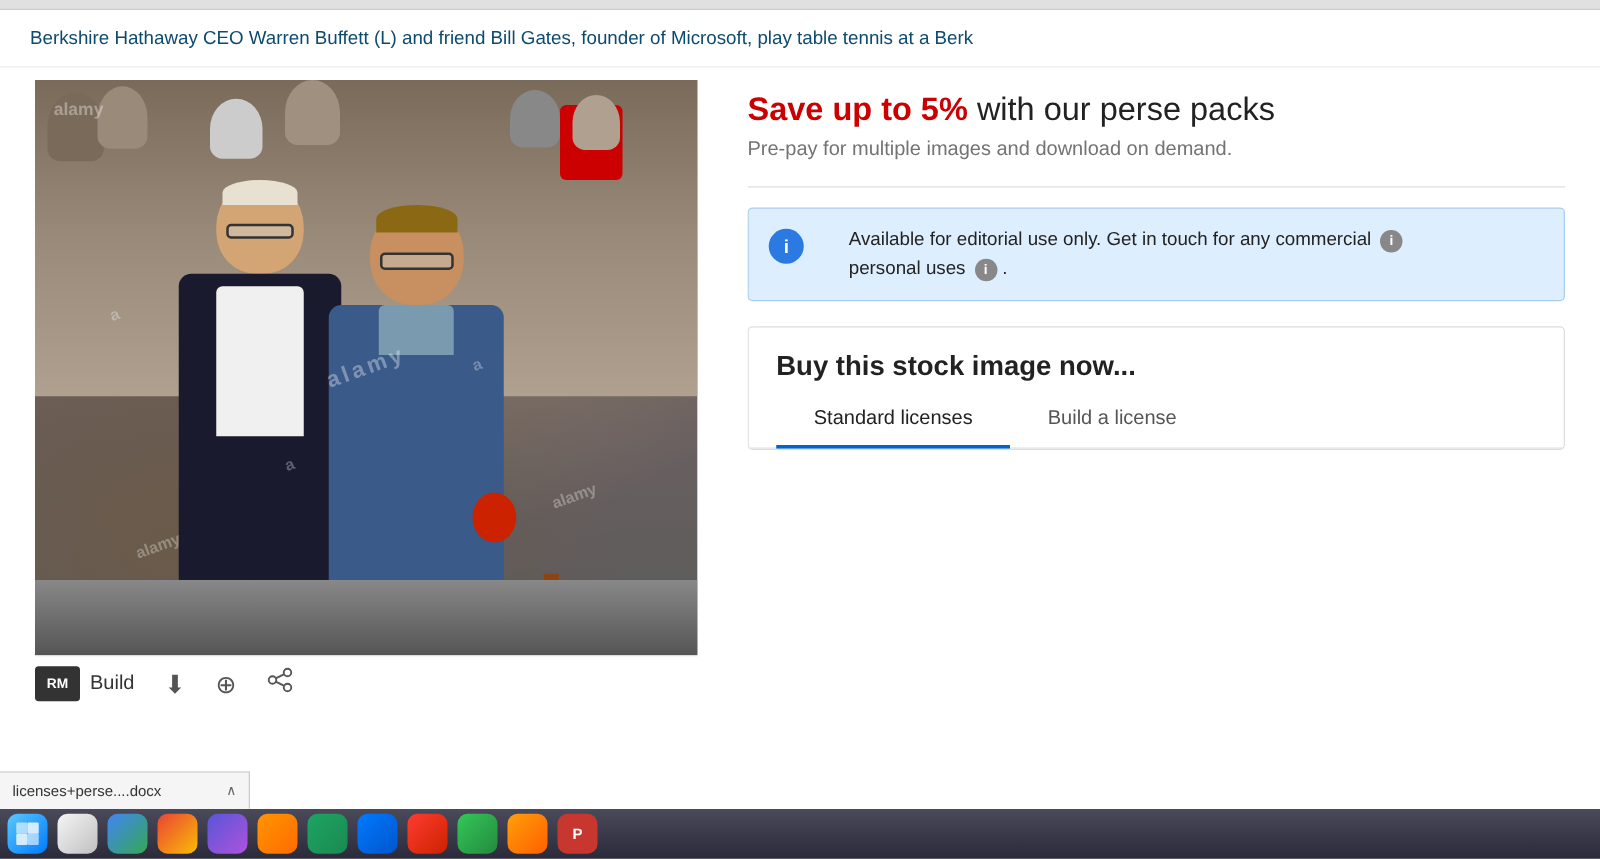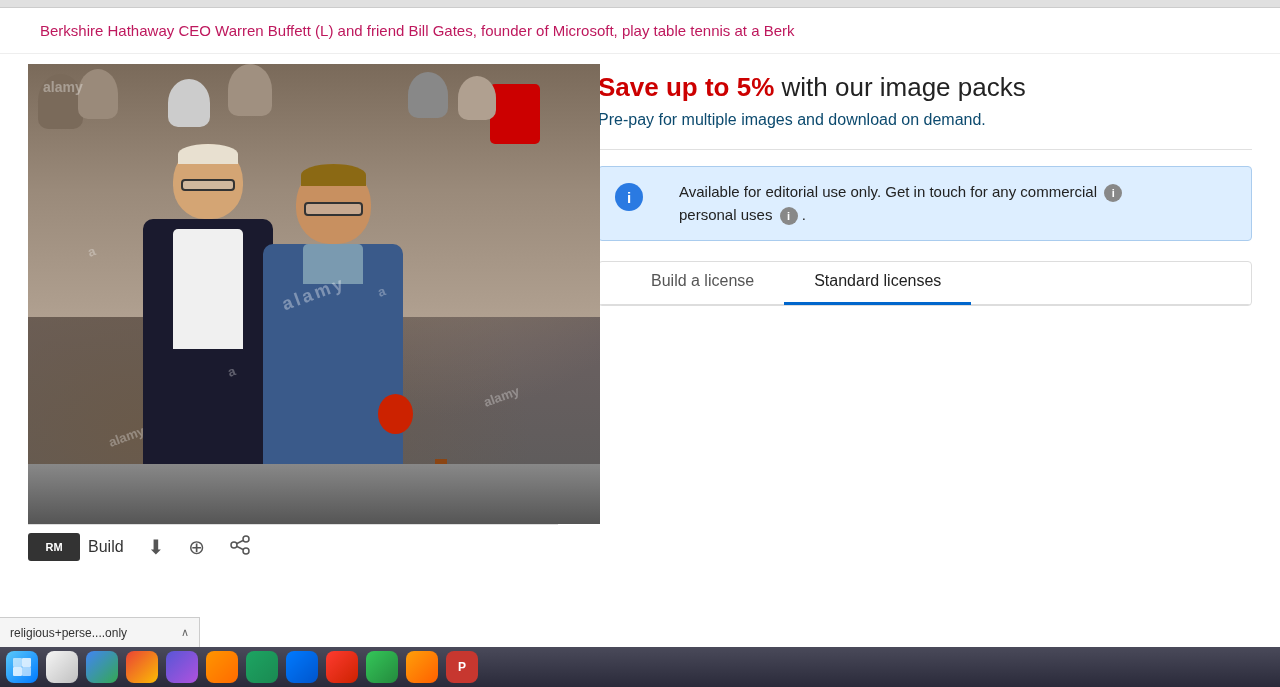--- a/index.html
+++ b/index.html
@@ -13,23 +13,23 @@
 
     
     .top-border {
       height: 8px;
       background: #e0e0e0;
       border-bottom: 1px solid #ccc;
     }
 
     
     .caption-bar {
-      padding: 14px 40px;
+      padding: 14px 24px;
       font-size: 15px;
-      color: #be185d;
+      color: #0c4a6e;
       border-bottom: 1px solid #eee;
       white-space: nowrap;
       overflow: hidden;
     }
 
     
     .main-content {
       display: flex;
       flex-direction: row;
       padding: 0 28px;
@@ -38,21 +38,21 @@
     }
 
     
     .image-panel {
       position: relative;
       width: 530px;
       flex-shrink: 0;
     }
 
     .image-container {
-      width: 572px;
+      width: 530px;
       height: 460px;
       background: #e8e8e8;
       position: relative;
       overflow: hidden;
     }
 
     
     .crowd-bg {
       position: absolute;
       top: 0; left: 0; right: 0;
@@ -238,21 +238,21 @@
       border-top: 1px solid #ddd;
     }
 
     .rm-badge {
       display: flex;
       align-items: center;
       gap: 8px;
     }
 
     .rm-box {
-      width: 52px;
+      width: 36px;
       height: 28px;
       background: #333;
       color: #fff;
       font-size: 11px;
       font-weight: bold;
       display: flex;
       align-items: center;
       justify-content: center;
       border-radius: 3px;
     }
@@ -286,21 +286,21 @@
       margin-bottom: 8px;
     }
 
     .discount-highlight {
       color: #cc0000;
       font-weight: bold;
     }
 
     .discount-sub {
       font-size: 16px;
-      color: #0c4a6e;
+      color: #737373;
       margin-bottom: 16px;
     }
 
     .view-discounts-btn {
       display: inline-block;
       padding: 10px 22px;
       border: 1.5px solid #aaa;
       background: #fff;
       font-size: 15px;
       color: #222;
@@ -527,56 +527,57 @@
           <line x1="8" y1="12.5" x2="14" y2="15.5" stroke="#555" stroke-width="1.5"></line>
         </svg>
       </div>
     </div>
   </div>
 
   <div class="right-panel">
 
     <div class="discount-section">
       <div class="discount-heading">
-        <span class="discount-highlight">Save up to 5%</span><span> with our image packs</span>
+        <span class="discount-highlight">Save up to 5%</span><span> with our perse packs</span>
       </div>
       <div class="discount-sub">Pre-pay for multiple images and download on demand.</div>
     </div>
 
     <div style="height:1px;background:#e0e0e0;margin-bottom:16px;"></div>
 
     <div class="editorial-notice">
       <div class="info-icon-circle">
         <span>i</span>
       </div>
       <div class="editorial-text">
         <span>Available for editorial use only. Get in touch for any commercial</span>
         <span style="display:inline-flex;align-items:center;justify-content:center;width:18px;height:18px;background:#888;border-radius:50%;color:#fff;font-size:11px;font-weight:bold;margin-left:3px;">i</span><br>
         <span>personal uses</span>
         <span style="display:inline-flex;align-items:center;justify-content:center;width:18px;height:18px;background:#888;border-radius:50%;color:#fff;font-size:11px;font-weight:bold;margin-left:3px;">i</span>
         <span> .</span>
       </div>
     </div>
 
     <div class="buy-section">
+      <div class="buy-heading">Buy this stock image now...</div>
       <div class="license-tabs">
+        <div class="license-tab active">
+          <span>Standard licenses</span>
+        </div>
         <div class="license-tab">
           <span>Build a license</span>
         </div>
-        <div class="license-tab active">
-          <span>Standard licenses</span>
-        </div>
       </div>
     </div>
 
   </div>
 </div>
 
 <div class="download-bar">
-  <span>religious+perse....only</span>
+  <span>licenses+perse....docx</span>
   <span class="download-chevron">∧</span>
 </div>
 
 <div class="taskbar">
 
   <div class="taskbar-item">
     <div style="width:32px;height:32px;background:linear-gradient(135deg,#5AC8FA,#007AFF);border-radius:8px;display:flex;align-items:center;justify-content:center;">
       <svg width="22" height="22" viewBox="0 0 22 22">
           <rect x="2" y="2" width="9" height="9" rx="1" fill="rgba(255,255,255,0.6)"></rect>
           <rect x="11" y="2" width="9" height="9" rx="1" fill="rgba(255,255,255,0.8)"></rect>

